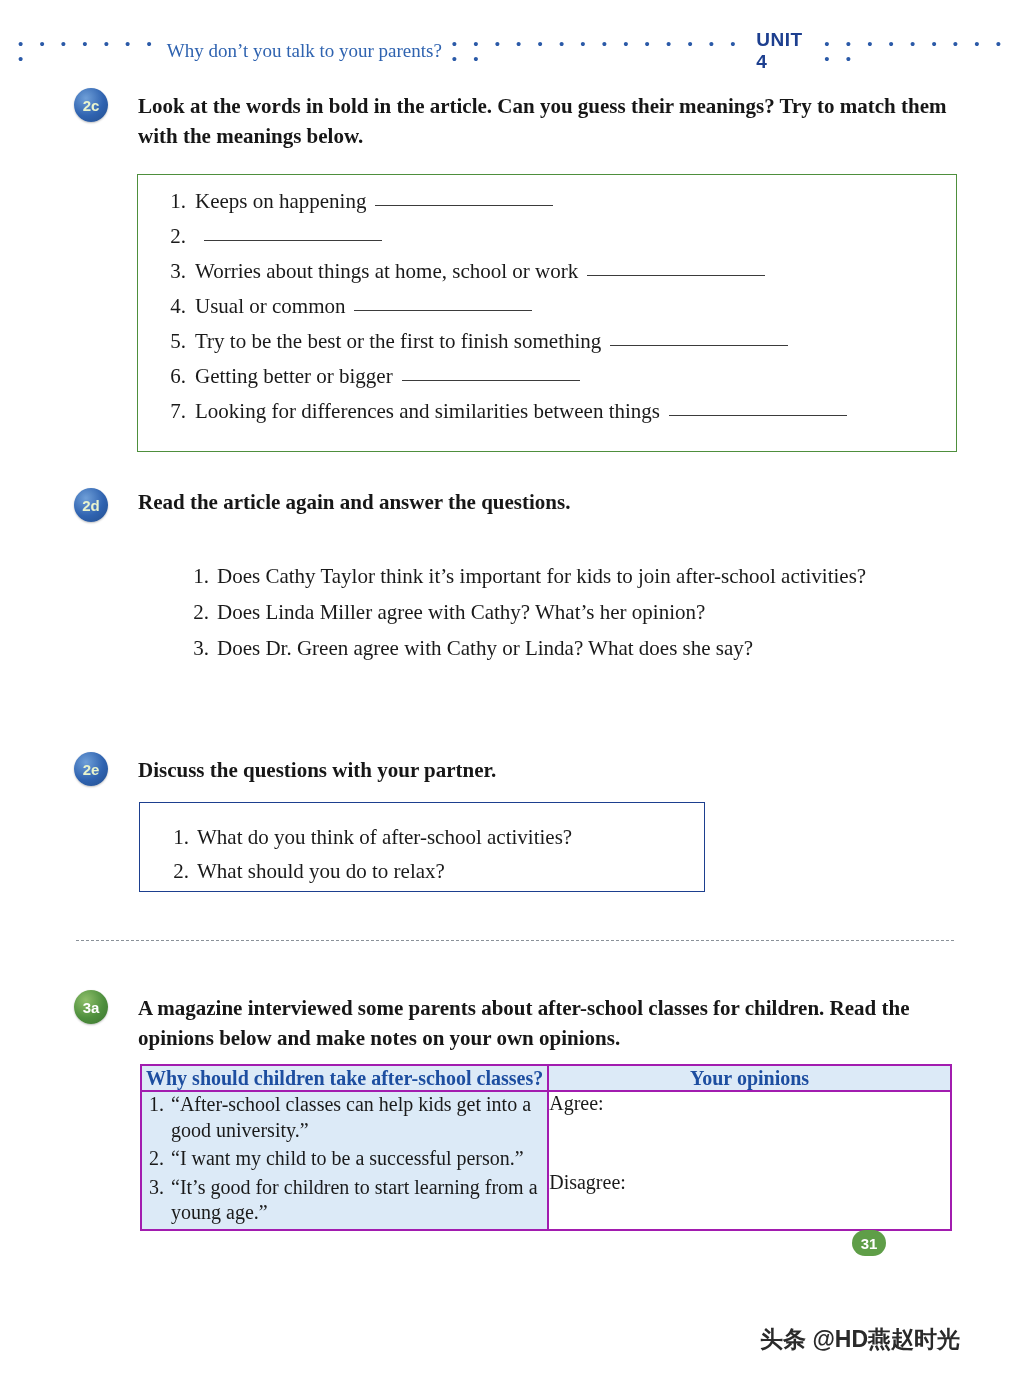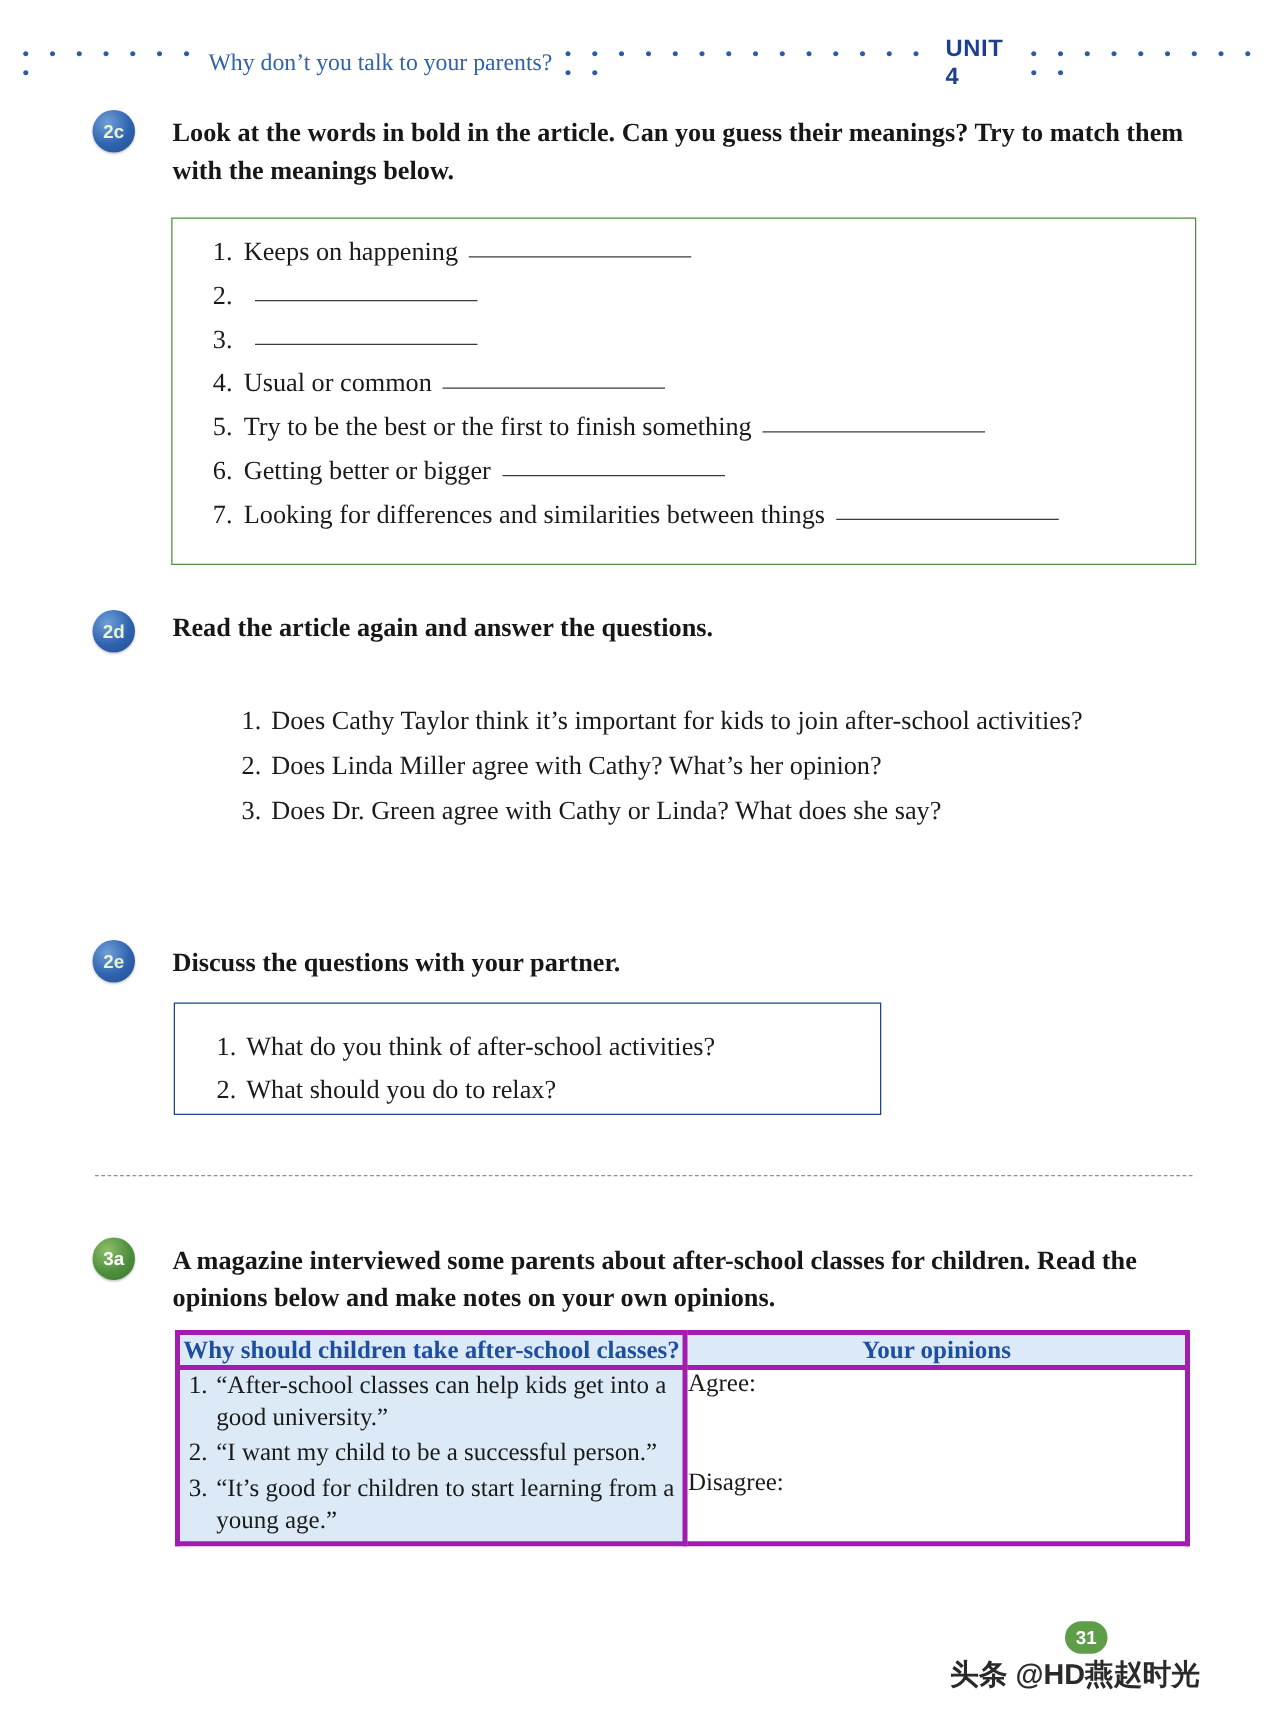--- a/index.html
+++ b/index.html
@@ -211,21 +211,21 @@
   
   .table3a {
     position: absolute;
     left: 140px;
     top: 1064px;
     width: 812px;
     border-collapse: collapse;
     font-family: "Liberation Serif", serif;
   }
   .table3a td, .table3a th {
-    border: 4px solid #a21caf;
+    border: 2px solid #a21caf;
     vertical-align: top;
     padding: 0;
     font-family: Liberation Serif, serif;
   }
   .th-cell {
     background: #dceaf7;
     color: #1d4ea0;
     font-family: "Liberation Serif", serif;
     font-weight: bold;
     font-size: 20px;
@@ -260,21 +260,21 @@
   .opinion-label {
     font-size: 20px;
     color: #1a1a1a;
   }
   .opinion-gap { height: 56px; }
 
   
   .pagenum {
     position: absolute;
     left: 852px;
-    top: 1297px;
+    top: 1230px;
     width: 34px;
     height: 26px;
     border-radius: 13px;
     background: #5f9e48;
     color: #ffffff;
     font-family: "Liberation Sans", sans-serif;
     font-size: 15px;
     font-weight: bold;
     display: flex;
     align-items: center;
@@ -313,20 +313,21 @@
     <span class="onum">1.</span>
     <span class="otext">Keeps on happening</span>
     <span class="blank-line" style="width:178px;"></span>
   </div>
   <div class="oitem">
     <span class="onum">2.</span>
     <span class="blank-line" style="width:178px;"></span>
   </div>
   <div class="oitem">
     <span class="onum">3.</span>
+    <span class="otext">Worries about things at home, school or work</span>
     <span class="blank-line" style="width:178px;"></span>
   </div>
   <div class="oitem">
     <span class="onum">4.</span>
     <span class="otext">Usual or common</span>
     <span class="blank-line" style="width:178px;"></span>
   </div>
   <div class="oitem">
     <span class="onum">5.</span>
     <span class="otext">Try to be the best or the first to finish something</span>

